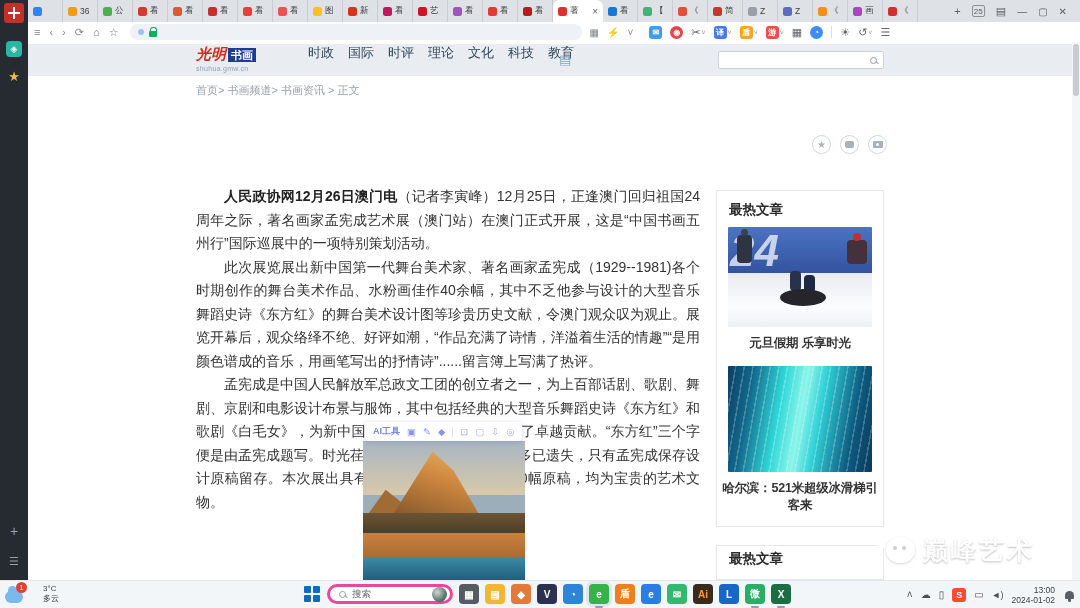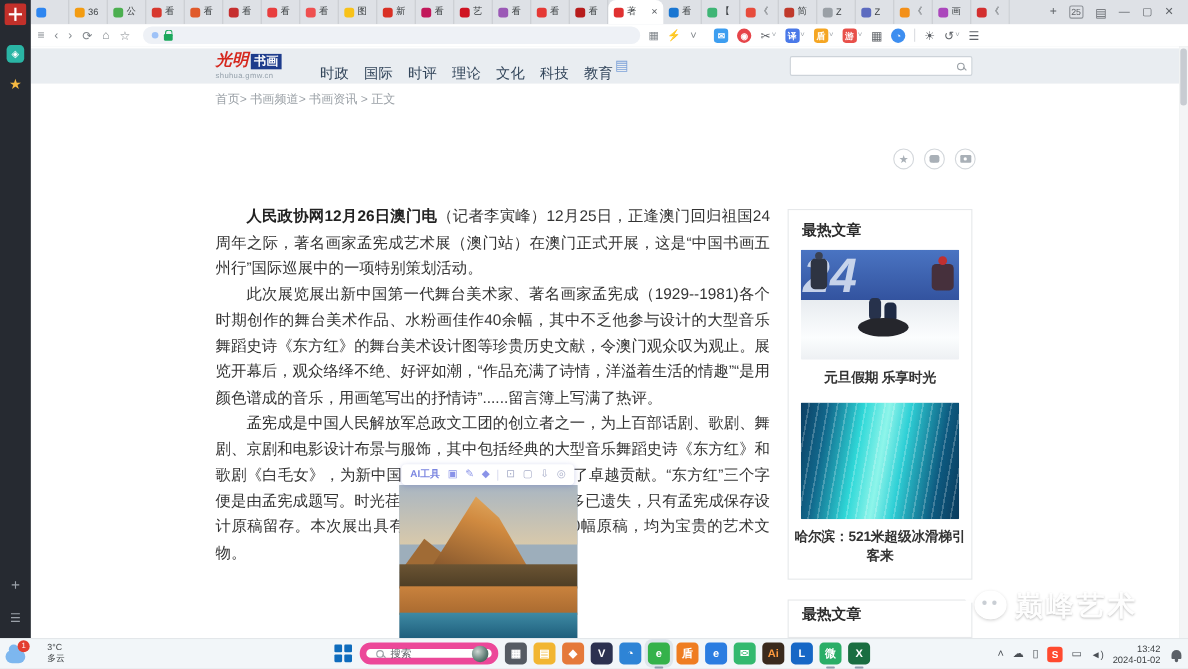--- a/index.html
+++ b/index.html
@@ -59,21 +59,21 @@
   .riccircle{border-radius:50%}
   .caret{font-size:7px;color:#9aa0a6;margin-left:1px}
   .rdiv{width:1px;height:12px;background:#dadce0}
   
   #page{position:absolute;left:28px;top:42px;width:1044px;height:538px;background:#fff;overflow:hidden}
   #siteheader{position:absolute;left:0;top:2px;right:0;height:32px;background:#e9edf1}
   #logo{position:absolute;left:168px;top:3px;line-height:14px}
   .logo1{font-family:"DejaVu Serif",serif;font-style:italic;font-weight:bold;color:#d5281e;font-size:15px}
   .logo2{background:#1e3c8c;color:#fff;font-size:11px;font-weight:bold;padding:1px 3px;margin-left:2px}
   .logodom{font-size:7px;color:#95a1ab;letter-spacing:.3px}
-  #sitenav{position:absolute;left:263px;top:0;height:32px;display:flex;align-items:flex-end;gap:14px}
+  #sitenav{position:absolute;left:280px;top:0;height:32px;display:flex;align-items:flex-start;gap:14px}
   .navitem{font-size:13px;color:#32455a}
   #listicon{position:absolute;left:531px;top:9px;color:#7fa3d9;font-size:13px;line-height:13px}
   #hdrsearch{position:absolute;left:690px;top:7px;width:166px;height:18px;background:#fff;
     border:1px solid #cdd3d9;border-radius:2px;display:flex;align-items:center;justify-content:flex-end;padding:0 6px}
   #breadcrumb{position:absolute;left:168px;top:41px;font-size:11px;color:#9aa0a6}
   #title{position:absolute;left:168px;top:64px;width:688px;text-align:center;
     font-size:19px;font-weight:bold;color:#151515;letter-spacing:.5px}
   #meta{position:absolute;left:168px;top:98px;width:688px;text-align:center;font-size:11.5px;color:#9b9b9b}
   #share{position:absolute;left:784px;top:93px;display:flex;gap:9px}
   .shc{width:19px;height:19px;border-radius:50%;border:1px solid #d3d7db;background:#fff;
@@ -145,21 +145,21 @@
   #weather{position:absolute;left:5px;top:3px;display:flex;gap:20px;align-items:center}
   .wcloud{position:relative;width:18px;height:12px;background:#7db7ef;border-radius:6px;margin-top:5px}
   .wcloud::before{content:"";position:absolute;left:3px;top:-5px;width:9px;height:9px;border-radius:50%;background:#7db7ef}
   .wbadge{position:absolute;right:-4px;top:-9px;width:11px;height:11px;border-radius:50%;background:#e33e30;
     color:#fff;font-size:7px;display:flex;align-items:center;justify-content:center}
   .wtxt{font-size:8px;color:#3c4043;line-height:10px}
   #tbcenter{position:absolute;left:303px;top:3px;display:flex;align-items:center;gap:6px}
   .start{width:18px;height:18px;display:grid;grid-template-columns:7px 7px;grid-template-rows:7px 7px;
     gap:1.5px;align-content:center;justify-content:center}
   .start span{background:#0f6cbd;border-radius:1px}
-  .tsearch{width:126px;height:20px;background:#fff;border:6px solid #ec4899;border-radius:10px;
+  .tsearch{width:126px;height:20px;background:#fff;border:3px solid #ec4899;border-radius:10px;
     display:flex;align-items:center;padding:0 3px 0 9px;gap:6px}
   .tslabel{font-size:9.5px;color:#5f6368}
   .tavatar{margin-left:auto;width:15px;height:15px;border-radius:50%;
     background:radial-gradient(circle at 35% 35%,#cfd8d4,#5b7a72 60%,#2e4a42)}
   .app{width:20px;height:20px;border-radius:4px;display:flex;align-items:center;justify-content:center;
     font-size:10px;font-weight:bold;color:#fff;position:relative;flex:0 0 auto}
   .app.active{box-shadow:0 0 0 3px #dfe6ec}
   .app.active::after,.app.running::after{content:"";position:absolute;bottom:-4px;left:6px;right:6px;
     height:2px;border-radius:1px;background:#90a0b0}
   #tray{position:absolute;right:6px;top:0;height:28px;display:flex;align-items:center;gap:8px}
@@ -483,18 +483,18 @@
   </div>
 
   <div id="tray">
     <span class="tri">˄</span>
     <span class="tri">☁</span>
     <span class="tri">▯</span>
     <span class="sbox">S</span>
     <span class="tri">▭</span>
     <span class="spk">◄)</span>
     <div class="clock">
-      <div>13:42</div>
+      <div>13:00</div>
       <div>2024-01-02</div>
     </div>
     <span class="bell"></span>
   </div>
 </div>
 
 </body></html>

